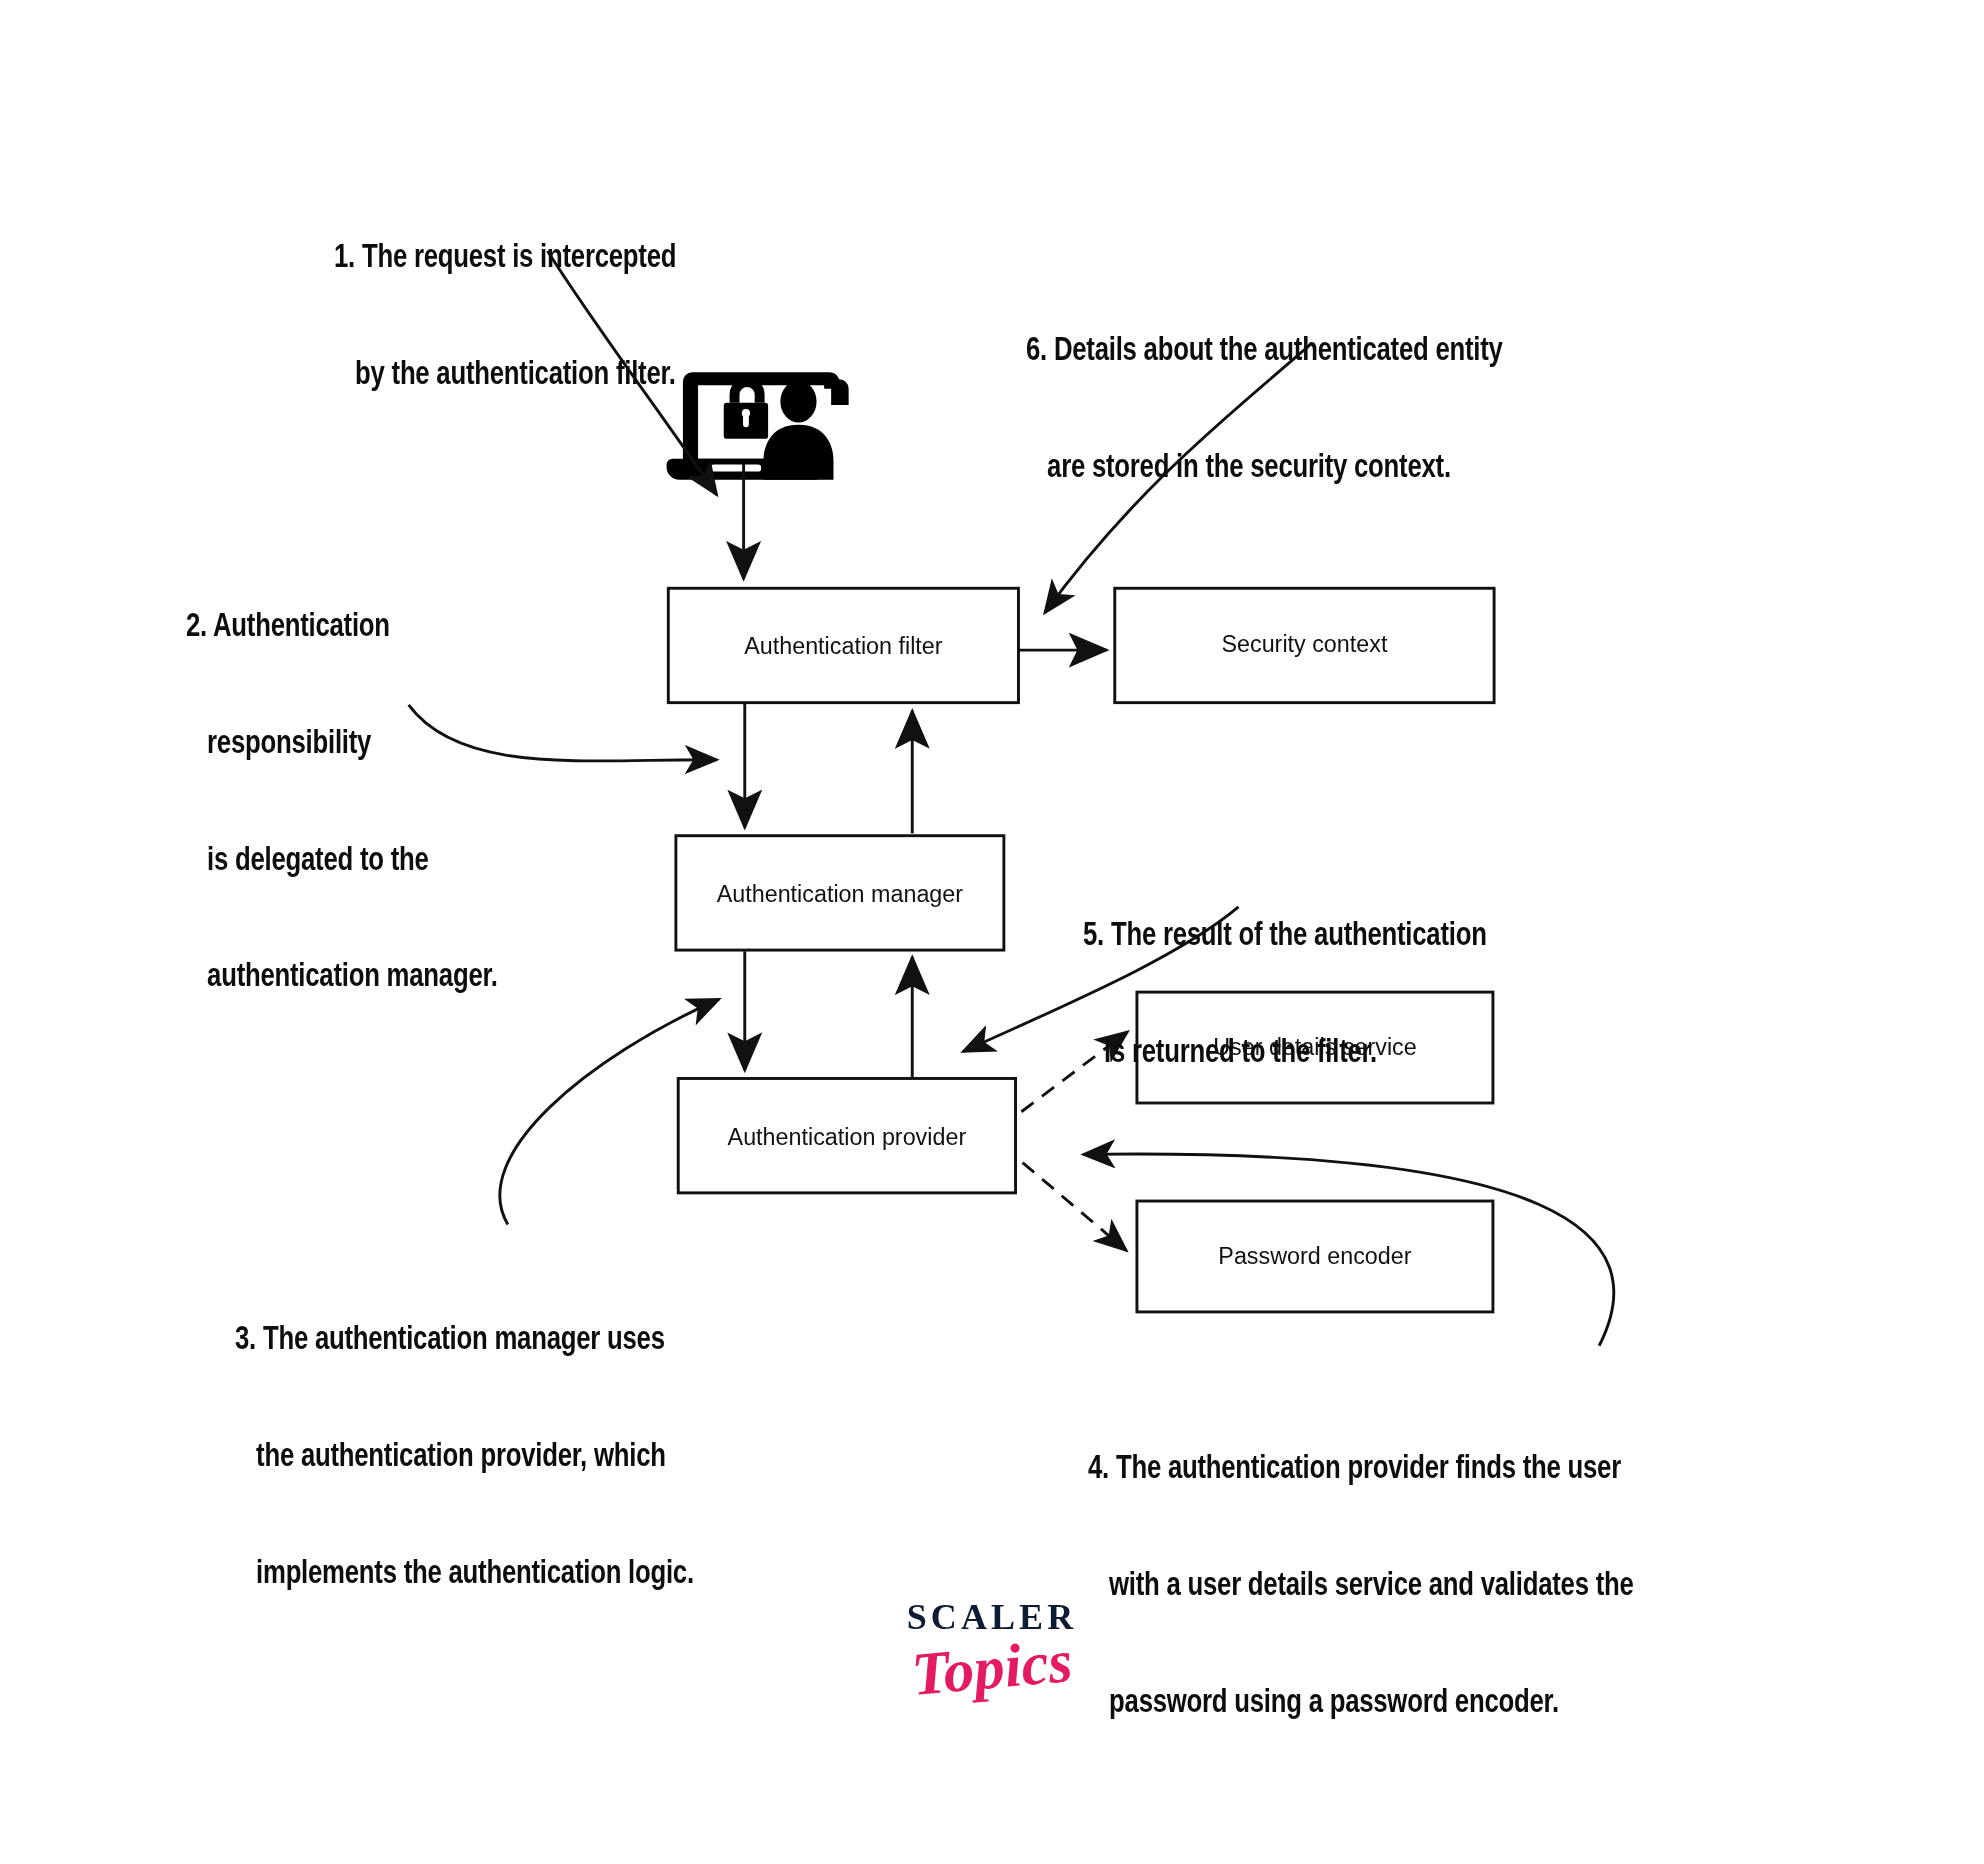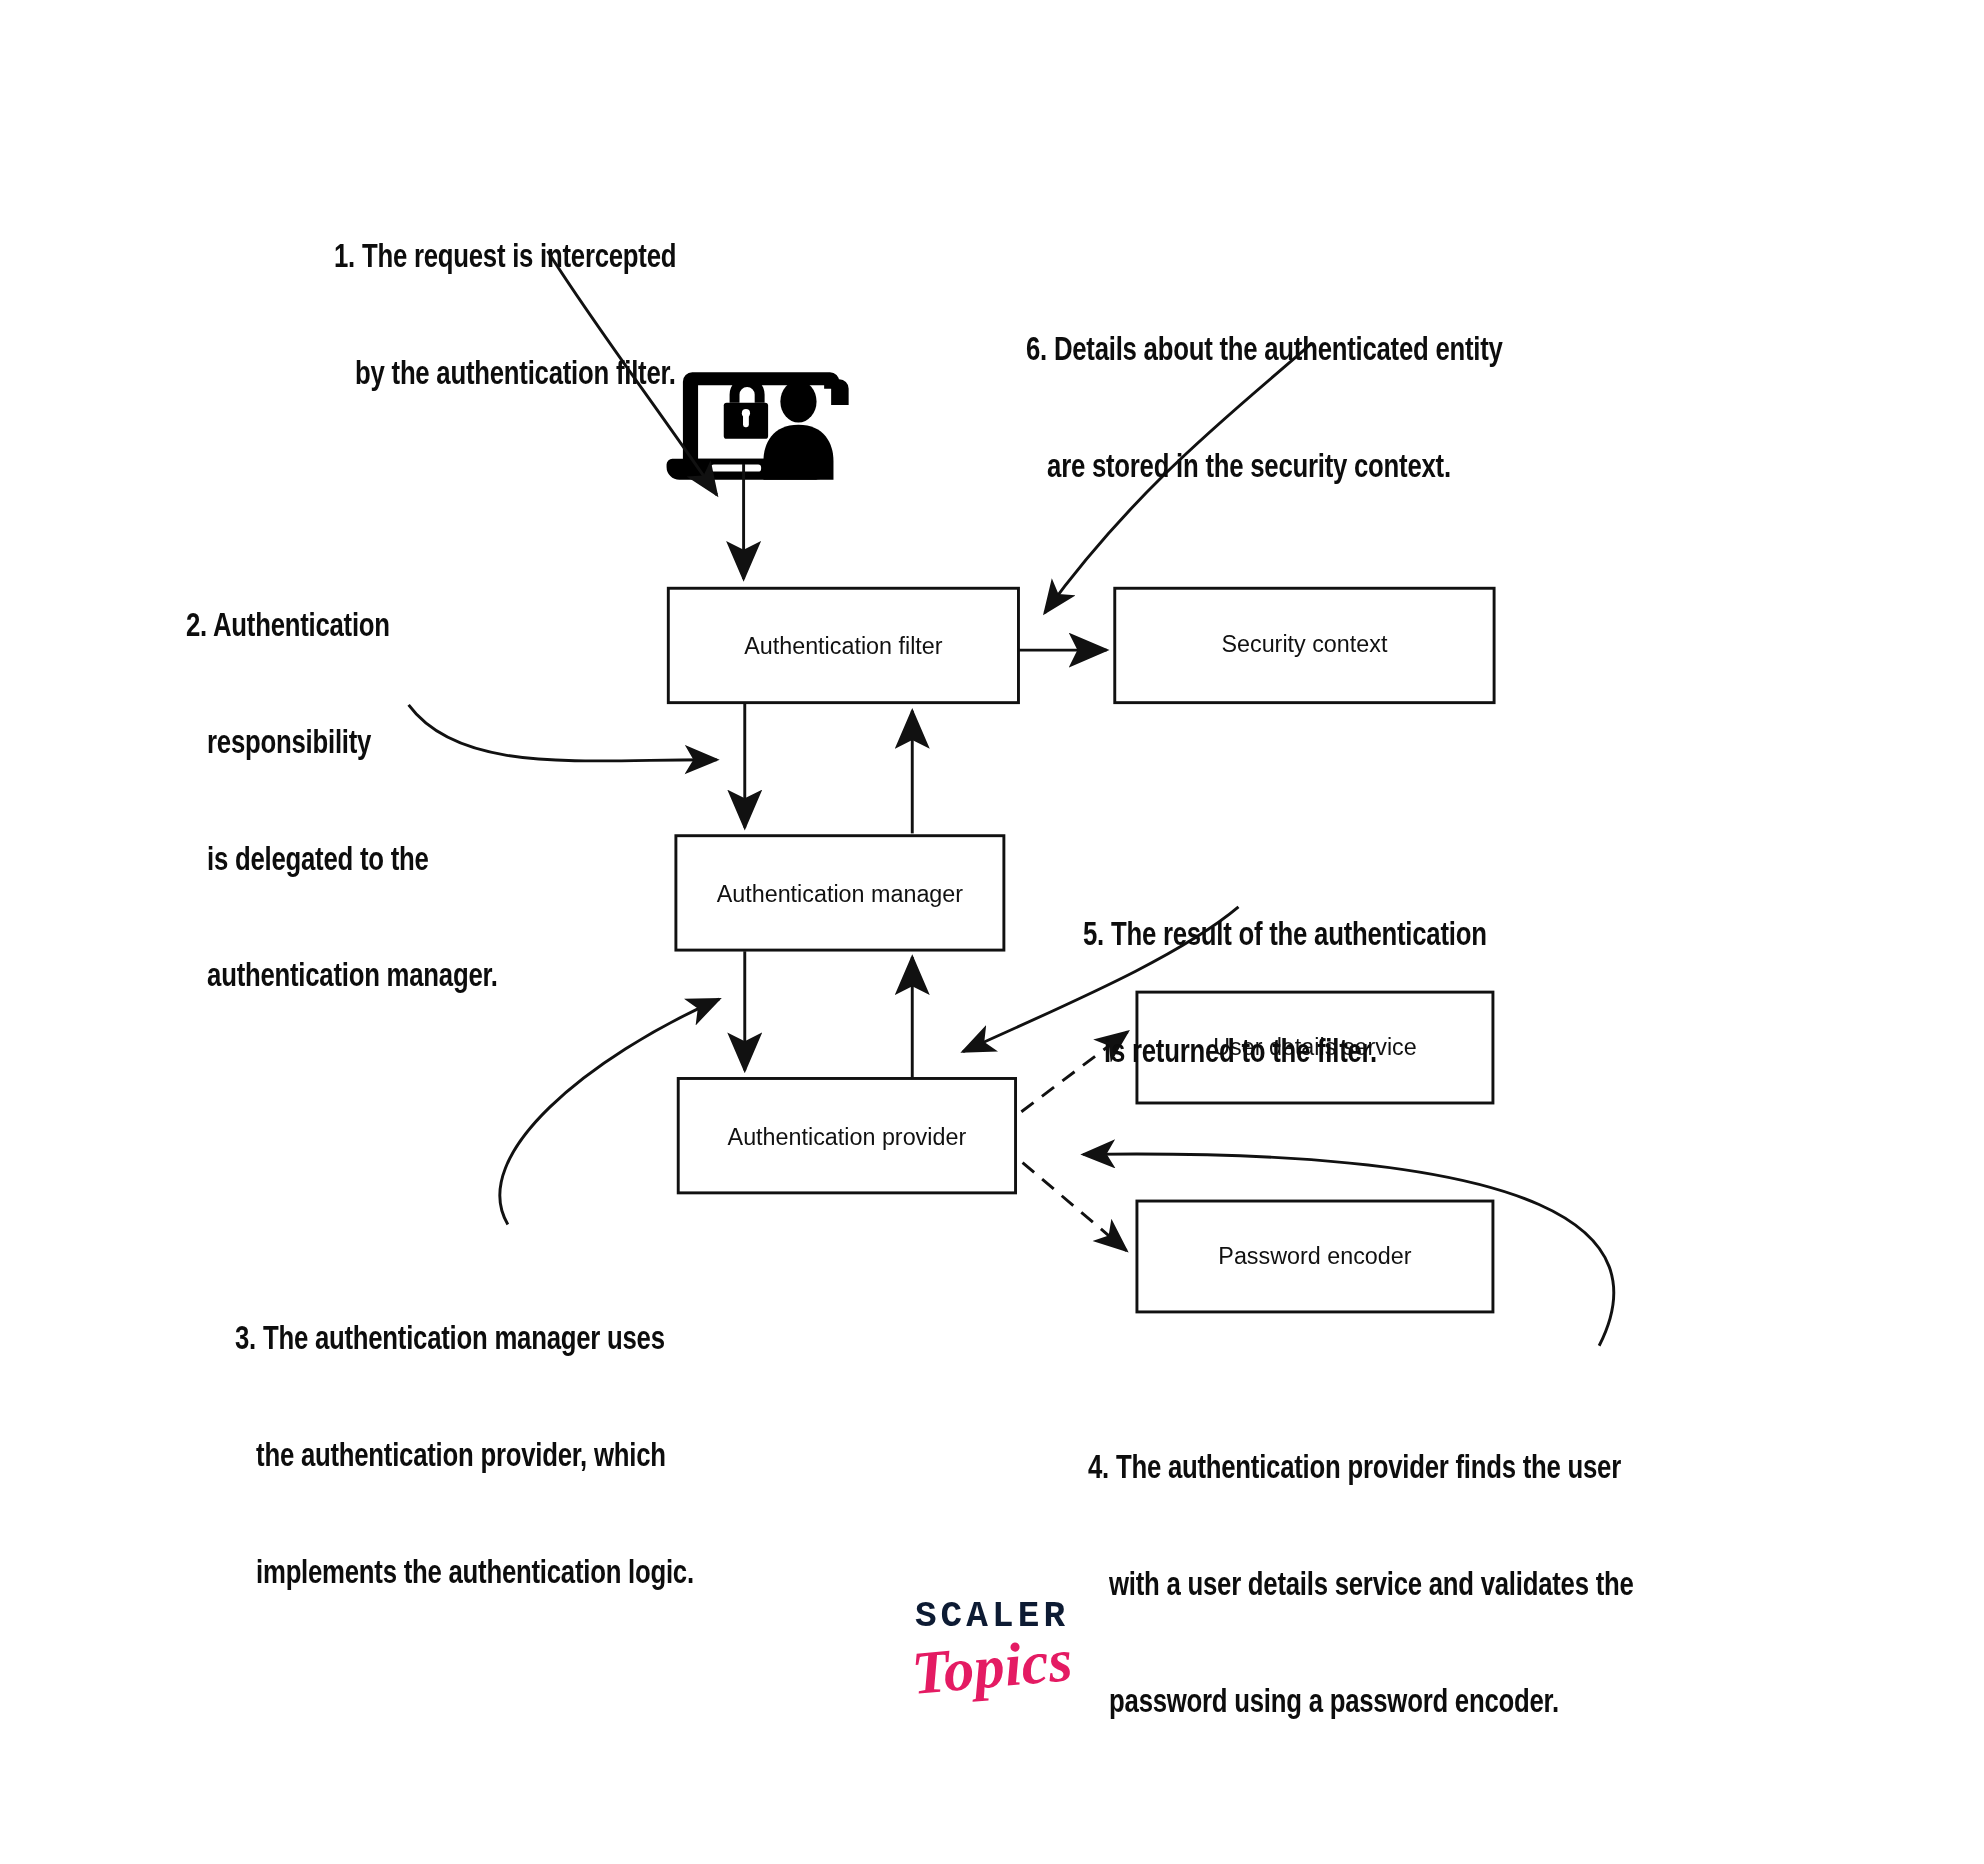--- a/index.html
+++ b/index.html
@@ -6,21 +6,21 @@
   body{width:1985px;height:1864px;font-family:"Liberation Sans",sans-serif;overflow:hidden;}
   #stage{position:relative;width:1985px;height:1864px;background:#fff;}
   svg#diagram{position:absolute;left:0;top:0;width:1985px;height:1864px;}
   .callout{position:absolute;font-family:"Liberation Sans",sans-serif;font-weight:bold;color:#0d0d0d;
            font-size:33px;line-height:1.18;letter-spacing:-0.3px;
            transform:scaleX(0.78);transform-origin:left top;white-space:pre;}
   .callout .ln{display:block;}
   .callout .ln.ind{padding-left:27px;}
   .boxlabel{font-family:"Liberation Sans",sans-serif;font-size:40px;fill:#111111;}
   .logo{position:absolute;text-align:center;}
-  .logo-scaler{font-family:Liberation Mono, monospace;font-weight:bold;font-size:36px;
+  .logo-scaler{font-family:Liberation Serif, serif;font-weight:bold;font-size:36px;
                letter-spacing:4.1px;color:#0d1b33;}
   .logo-topics{font-family:"Liberation Serif",serif;font-style:italic;font-weight:bold;
                font-size:61px;color:#e41b63;line-height:0.95;margin-top:1.2px;
                transform:rotate(-5deg);}
 </style>
 </head>
 <body>
 
 <div id="stage">
 

